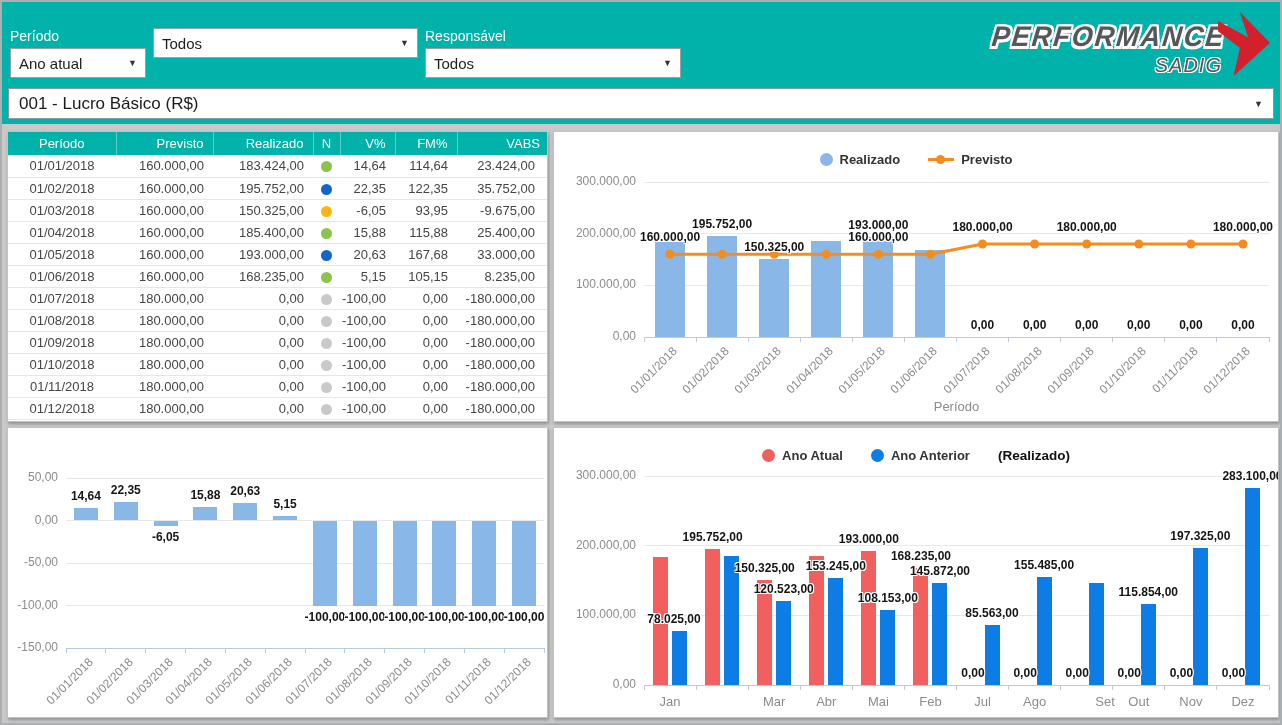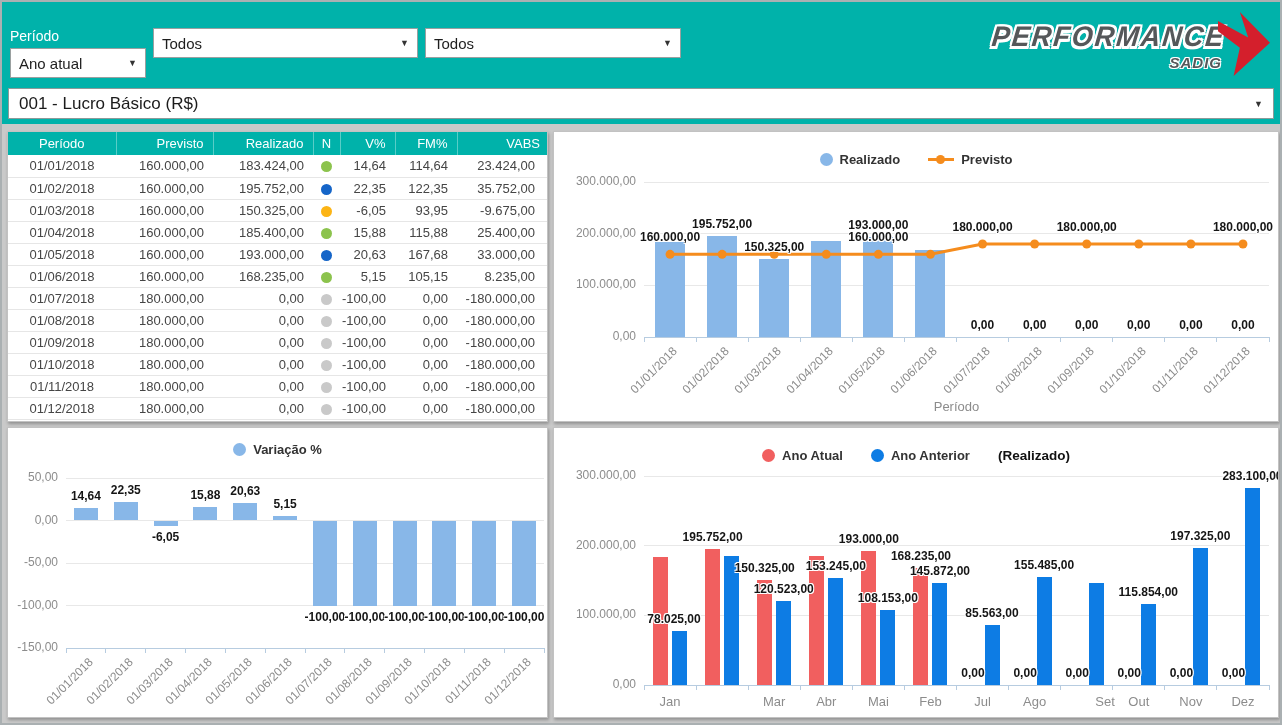--- a/index.html
+++ b/index.html
@@ -15,21 +15,21 @@
   .caret { font-size:9px; color:#333; margin-left:6px; }
   .w-periodo { width:136px; }
   .w-grupo { width:265px; }
   .w-resp { width:256px; }
   .indicator { position:absolute; left:6px; right:6px; top:86px; height:31px; background:#fff; border:1px solid #8c9a99; display:flex; align-items:center; justify-content:space-between; padding:0 10px; font-size:17px; color:#1b1b1b; }
 
   
   .logo { position:absolute; right:14px; top:8px; width:300px; height:72px; }
   .logo-main { position:absolute; right:40px; top:12px; font-size:27px; font-weight:bold; font-style:italic; letter-spacing:2px; color:#55585a; text-transform:uppercase; transform:skewX(-6deg) scaleY(1.05);
     text-shadow:-2px -2px 0 #fff, 2px -2px 0 #fff, -2px 2px 0 #fff, 2px 2px 0 #fff, 0 2px 0 #fff, 0 -2px 0 #fff, 2px 0 0 #fff, -2px 0 0 #fff; }
-  .logo-sub { position:absolute; right:44px; top:44px; font-size:15px; font-weight:bold; font-style:italic; letter-spacing:1px; color:#55585a;
+  .logo-sub { position:absolute; right:44px; top:44px; font-size:20px; font-weight:normal; font-style:italic; letter-spacing:1px; color:#55585a;
     text-shadow:-1px -1px 0 #fff, 1px -1px 0 #fff, -1px 1px 0 #fff, 1px 1px 0 #fff; }
   .logo-arrow { position:absolute; right:-4px; top:2px; width:52px; height:64px; background:#d41f2c;
     clip-path:polygon(0 14%, 58% 40%, 42% 0, 100% 48%, 30% 100%, 42% 56%, 0 30%); }
 
   
   .grid { position:absolute; left:0; right:0; top:122px; bottom:0; padding:7px 5px 4px 5px; display:grid; grid-template-columns:541px 726px; grid-template-rows:291px 291px; gap:5px; }
   .panel { background:#fff; border:1px solid #c2c2c2; box-shadow:1px 2px 3px rgba(0,0,0,.28); position:relative; overflow:hidden; }
 
   
   .kpi-table { width:100%; border-collapse:collapse; table-layout:fixed; font-size:13px; }
@@ -83,20 +83,21 @@
           <span class="caret">▼</span>
         </div>
       </div>
       <div class="filter">
         <div class="selectbox w-grupo">
           <span>Todos</span>
           <span class="caret">▼</span>
         </div>
       </div>
       <div class="filter">
+        <label>Responsável</label>
         <div class="selectbox w-resp">
           <span>Todos</span>
           <span class="caret">▼</span>
         </div>
       </div>
     </div>
 
     <div class="logo">
       <div class="logo-main">Performance</div>
       <div class="logo-sub">SADIG</div>
@@ -317,26 +318,20 @@
           <div class="dlabel" style="left: 26.0417px; bottom: 92.6667px;">160.000,00</div>
           <div class="dlabel" style="left: 234.375px; bottom: 92.6667px;">160.000,00</div>
           <div class="dlabel" style="left: 338.542px; bottom: 103px;">180.000,00</div>
           <div class="dlabel" style="left: 442.708px; bottom: 103px;">180.000,00</div>
           <div class="dlabel" style="left: 598.958px; bottom: 103px;">180.000,00</div>
           <div class="axis-title" style="top: 217px;">Período</div>
         </div>
     </section>
 
     <section class="panel" data-chart="variacao">
-      <div class="legend">
-          <span class="leg-item">
-            <span class="leg-circle" style="background: rgb(136, 183, 232);"></span>
-            <span class="leg-text">Variação %</span>
-          </span>
-        </div>
       <div class="plot">
           <div class="gridline" style="top: -0.5px;"></div>
           <div class="ytick" style="top: -8px;">50,00</div>
           <div class="gridline" style="top: 42px;"></div>
           <div class="ytick" style="top: 34.5px;">0,00</div>
           <div class="gridline" style="top: 84.5px;"></div>
           <div class="ytick" style="top: 77px;">-50,00</div>
           <div class="gridline" style="top: 127px;"></div>
           <div class="ytick" style="top: 119.5px;">-100,00</div>
           <div class="gridline axisline" style="top: 169.5px;"></div>

